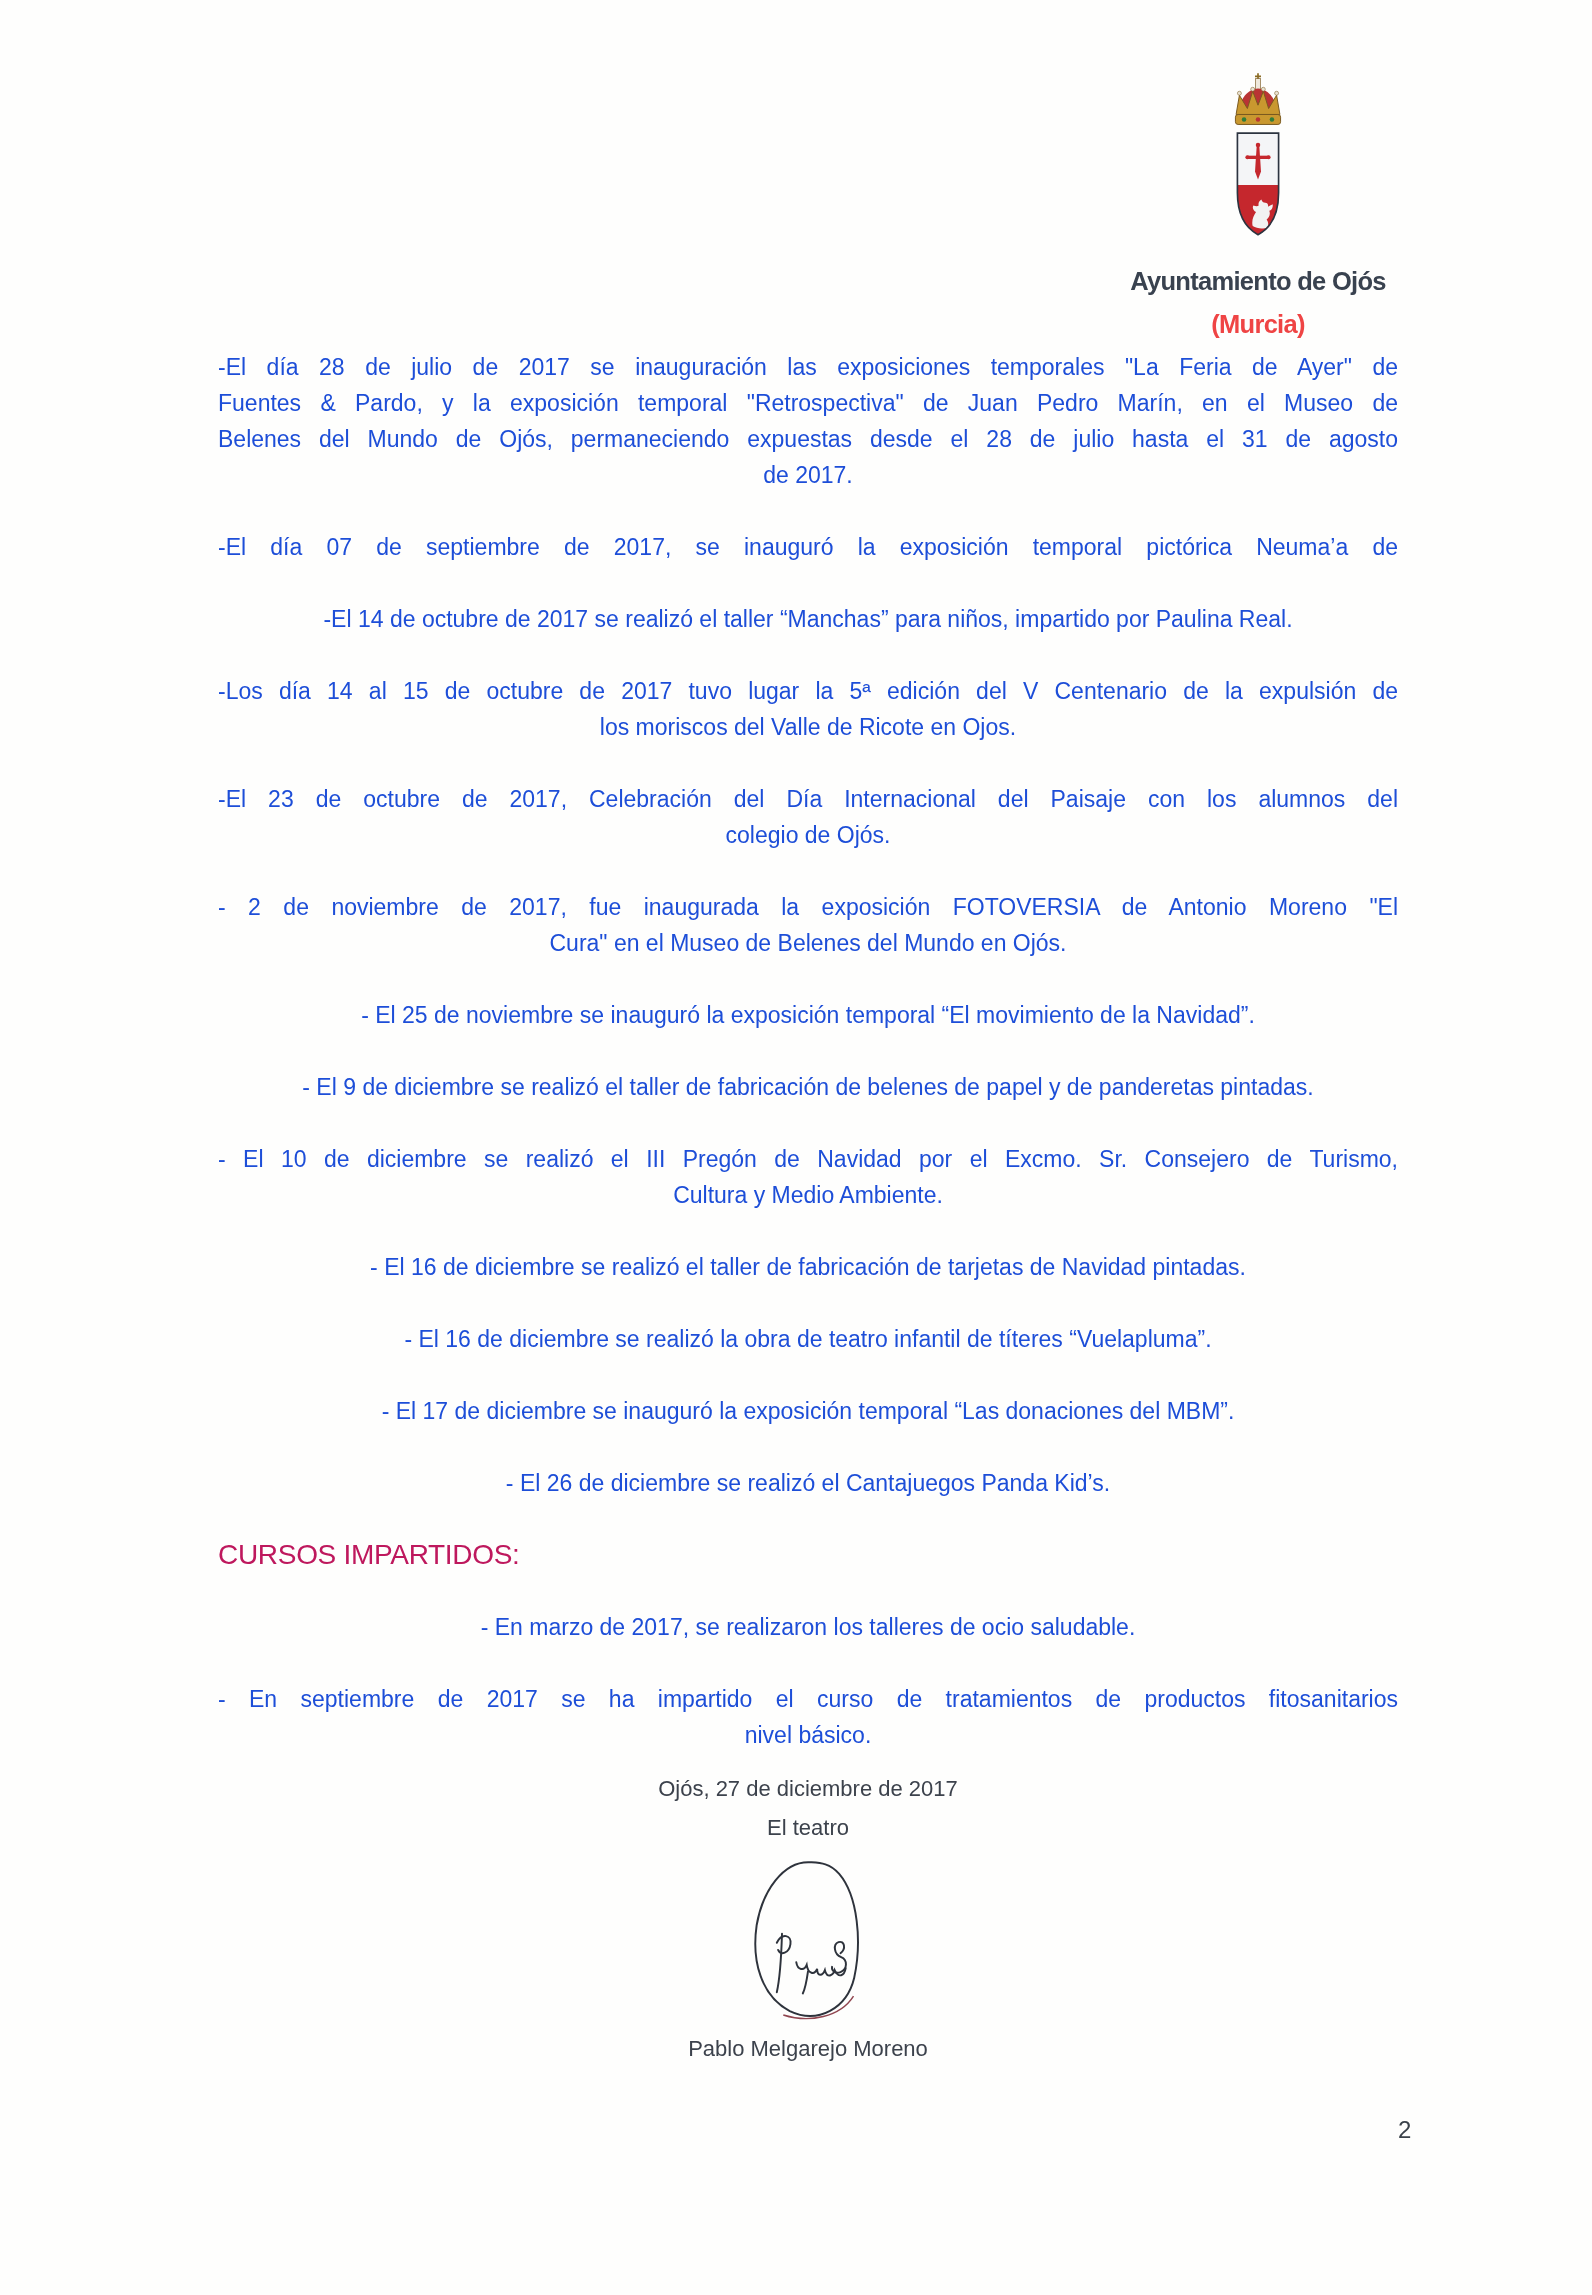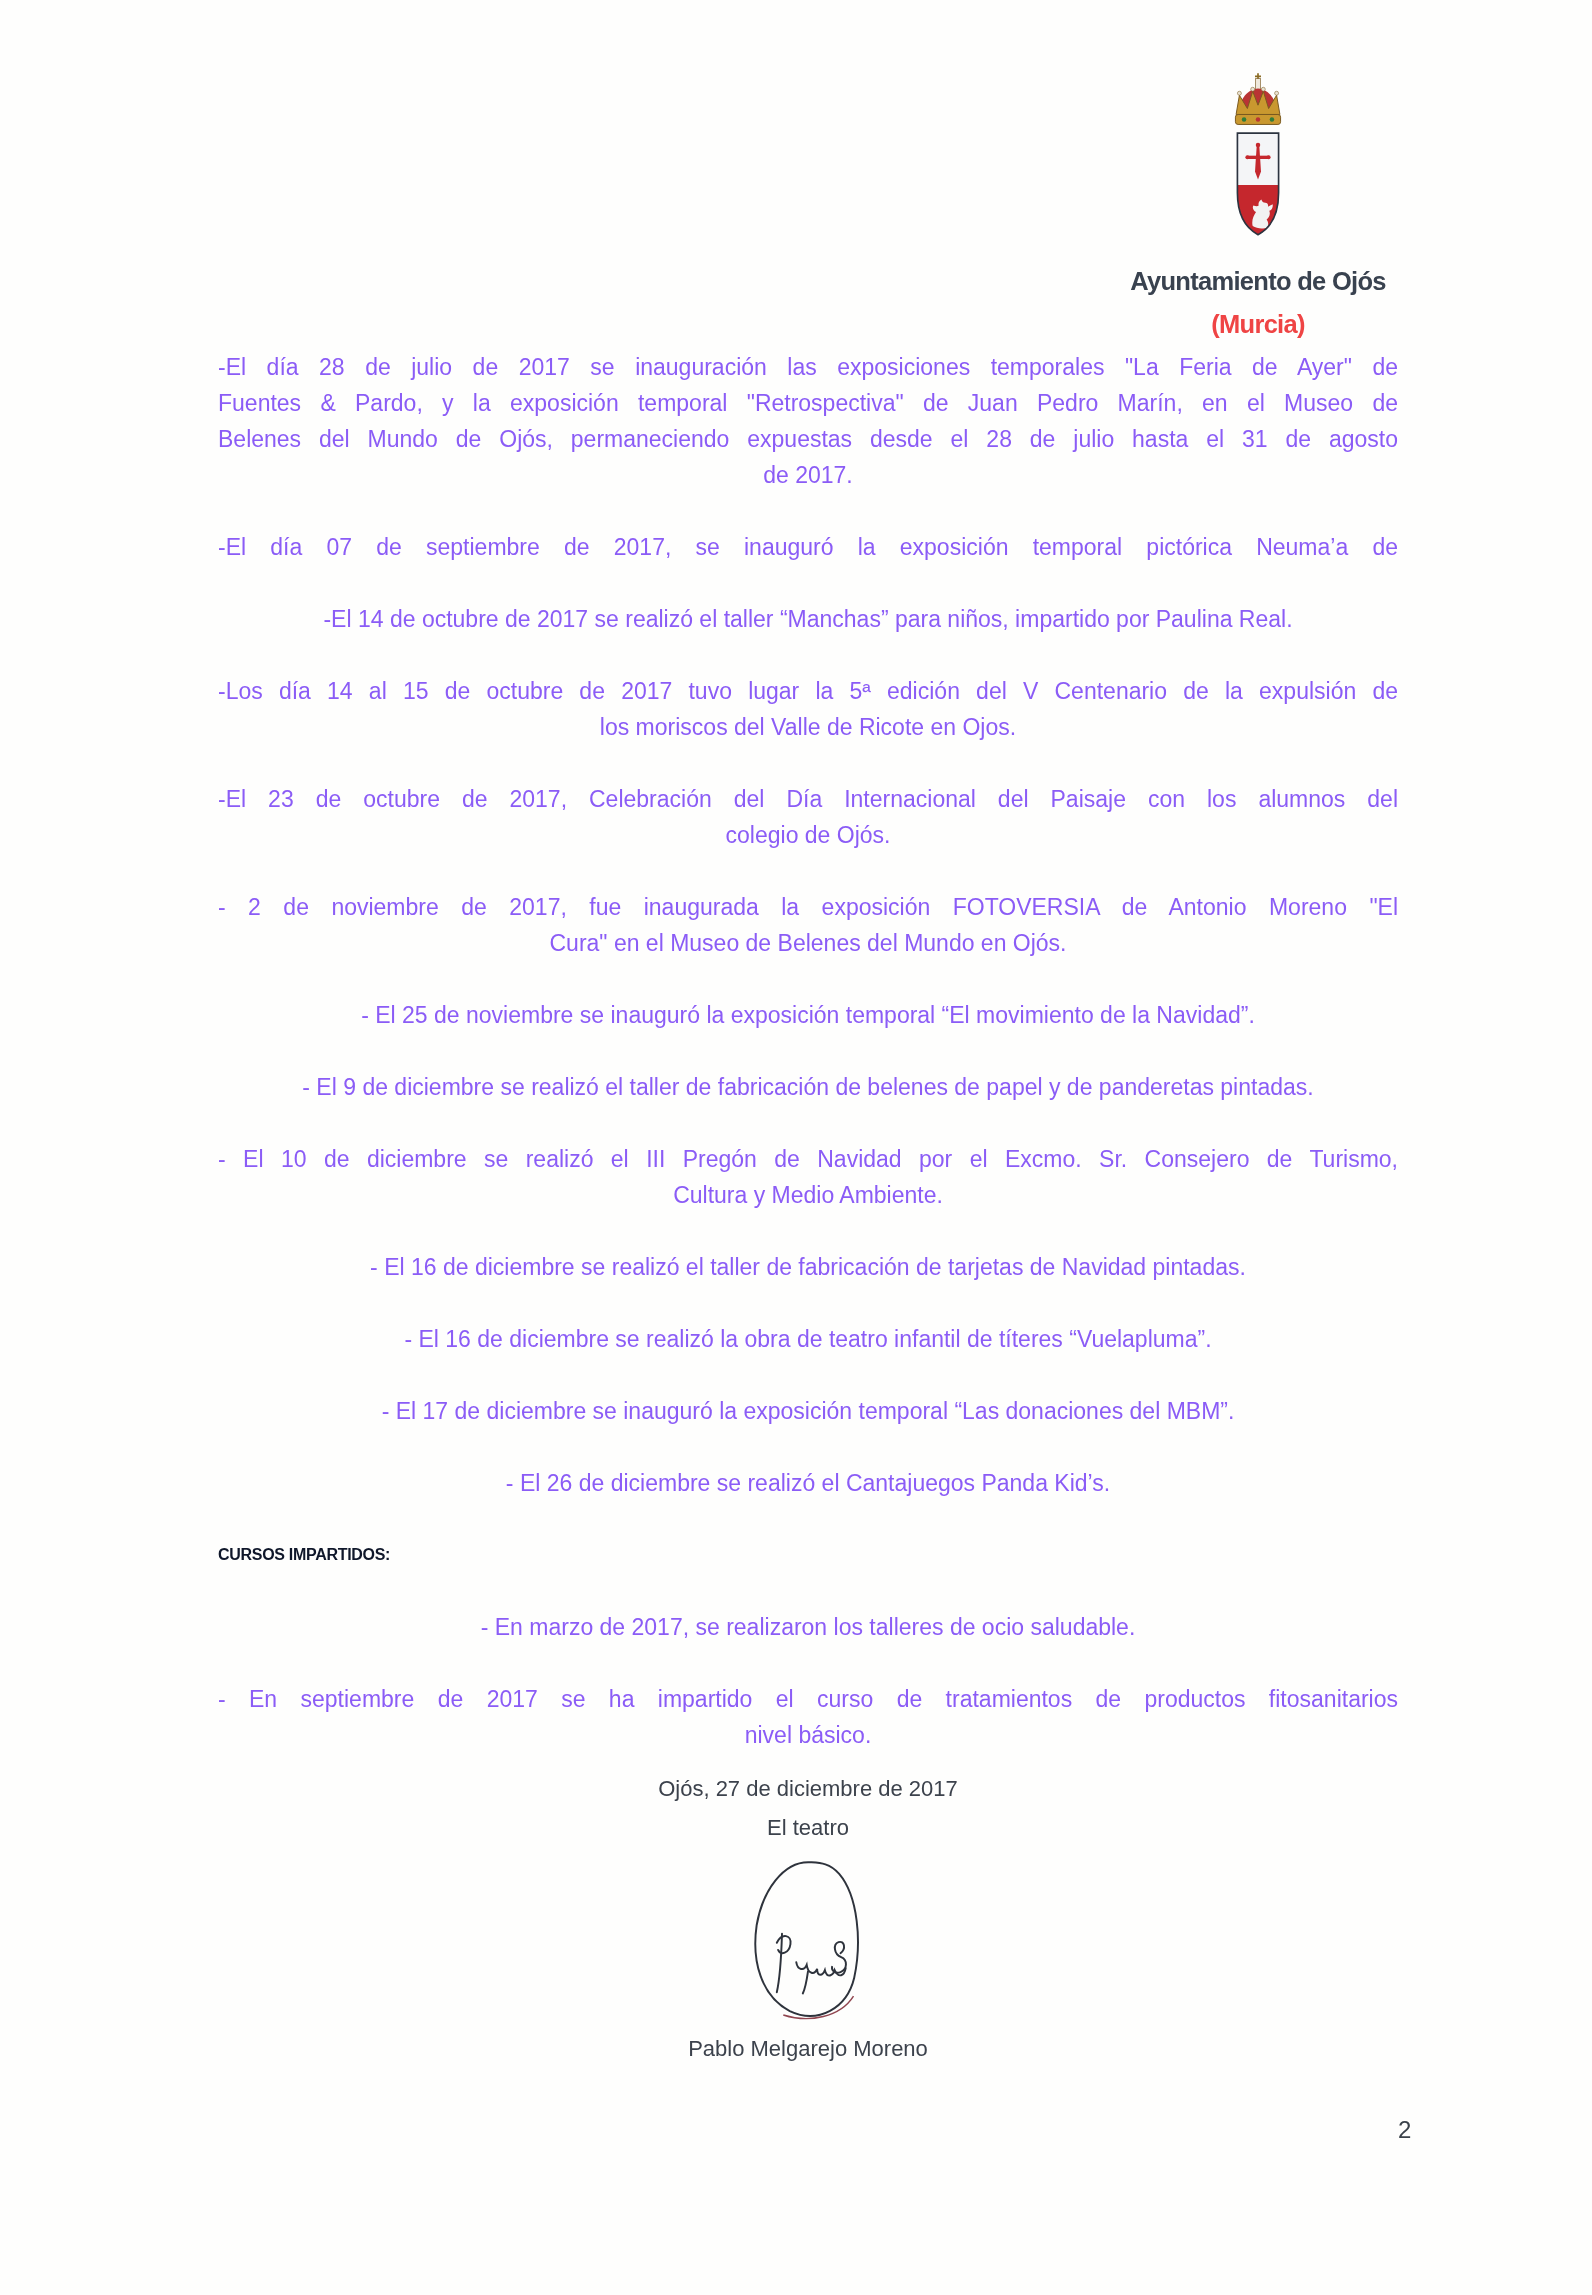--- a/index.html
+++ b/index.html
@@ -26,27 +26,27 @@
   .org-region {
     font-size:25.5px; font-weight:bold; color:#ef4444;
     letter-spacing:-0.7px; line-height:32px; margin-top:10.7px;
   }
 
   
   .content {
     position:absolute; top:0; left:0; right:0;
     padding:349px 195px 0 218px;
   }
-  .para { margin:0 0 36px 0; font-size:23px; line-height:36px; color:#8b5cf6; }
+  .para { margin:0 0 36px 0; font-size:23px; line-height:36px; color:#1d4ed8; }
   .line { text-align:center; }
   .line.j { text-align:justify; text-align-last:justify; }
   .section-heading {
     margin:0 0 36px 0;
-    font-size:16px; font-weight:bold; line-height:36px;
-    color:#0f172a; letter-spacing:-0.3px;
+    font-size:28px; font-weight:normal; line-height:36px;
+    color:#be185d; letter-spacing:-0.3px;
   }
 
   
   .closing { margin-top:-19px; text-align:center; font-size:22px; line-height:38px; color:#3c424c; }
   .place-date { }
   .signer-title { margin-top:1.3px; }
   .signature-svg { display:block; margin:9.4px auto 4px auto; width:134px; height:169px; }
   .signer-name { margin-top:2.7px; }
 
   

